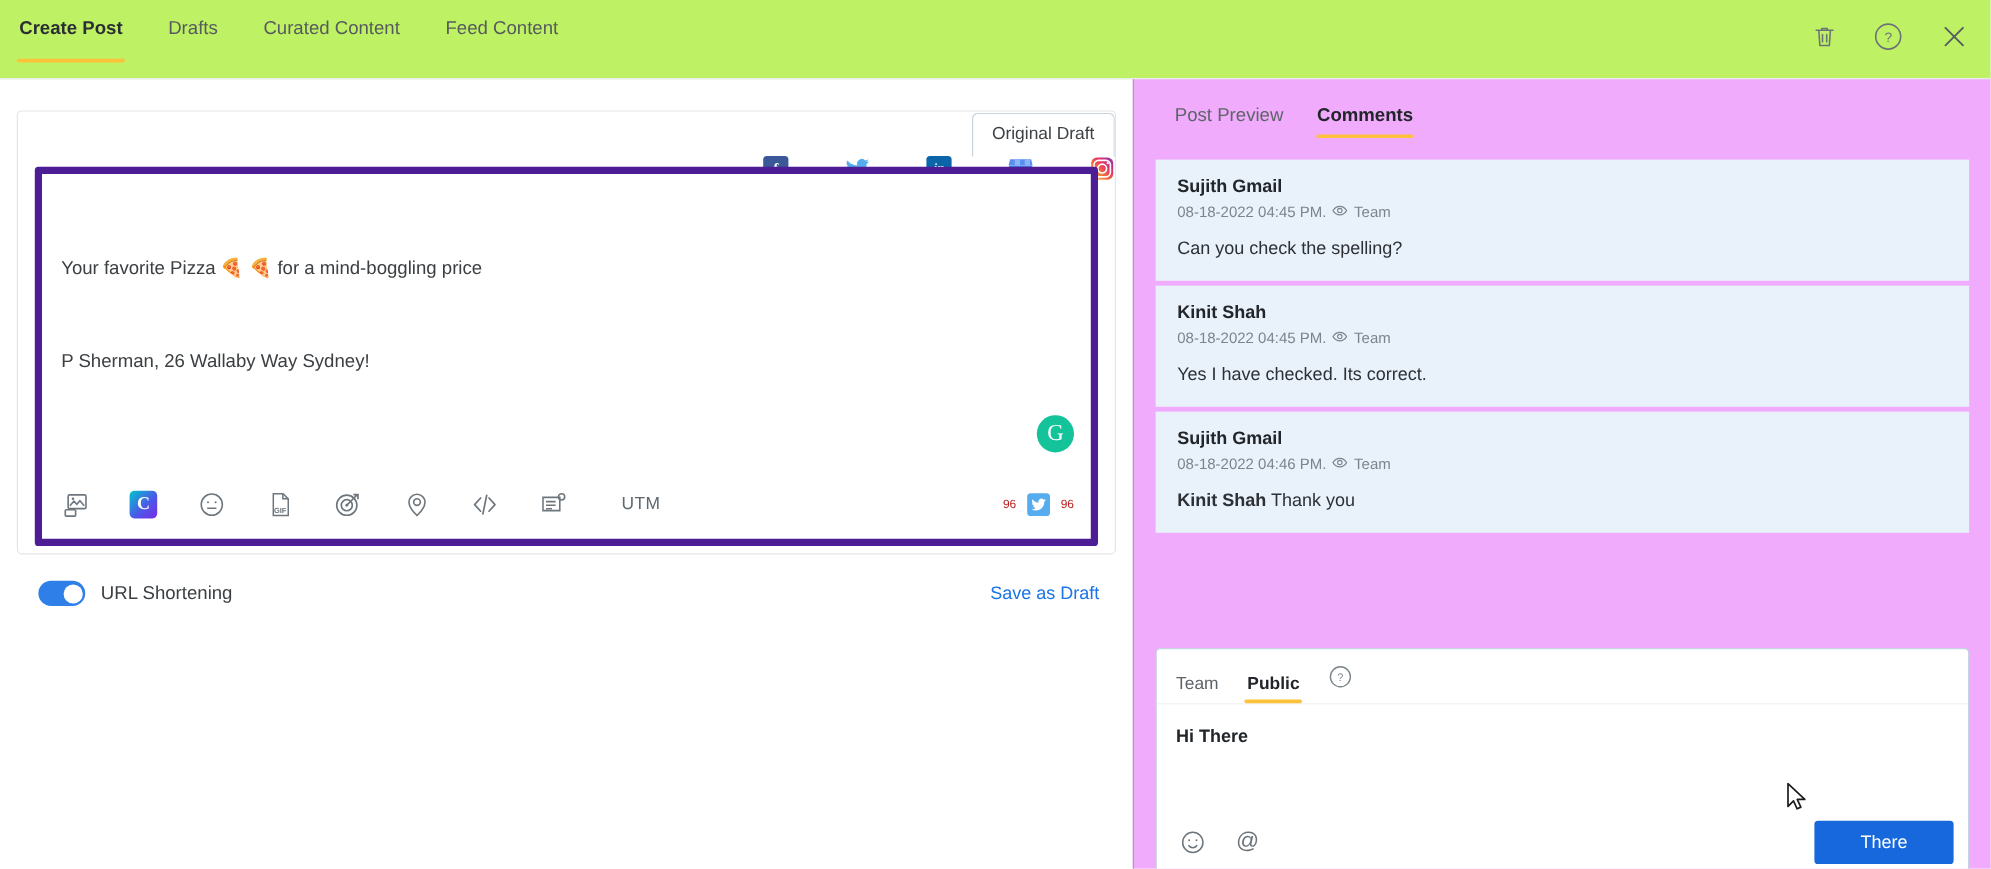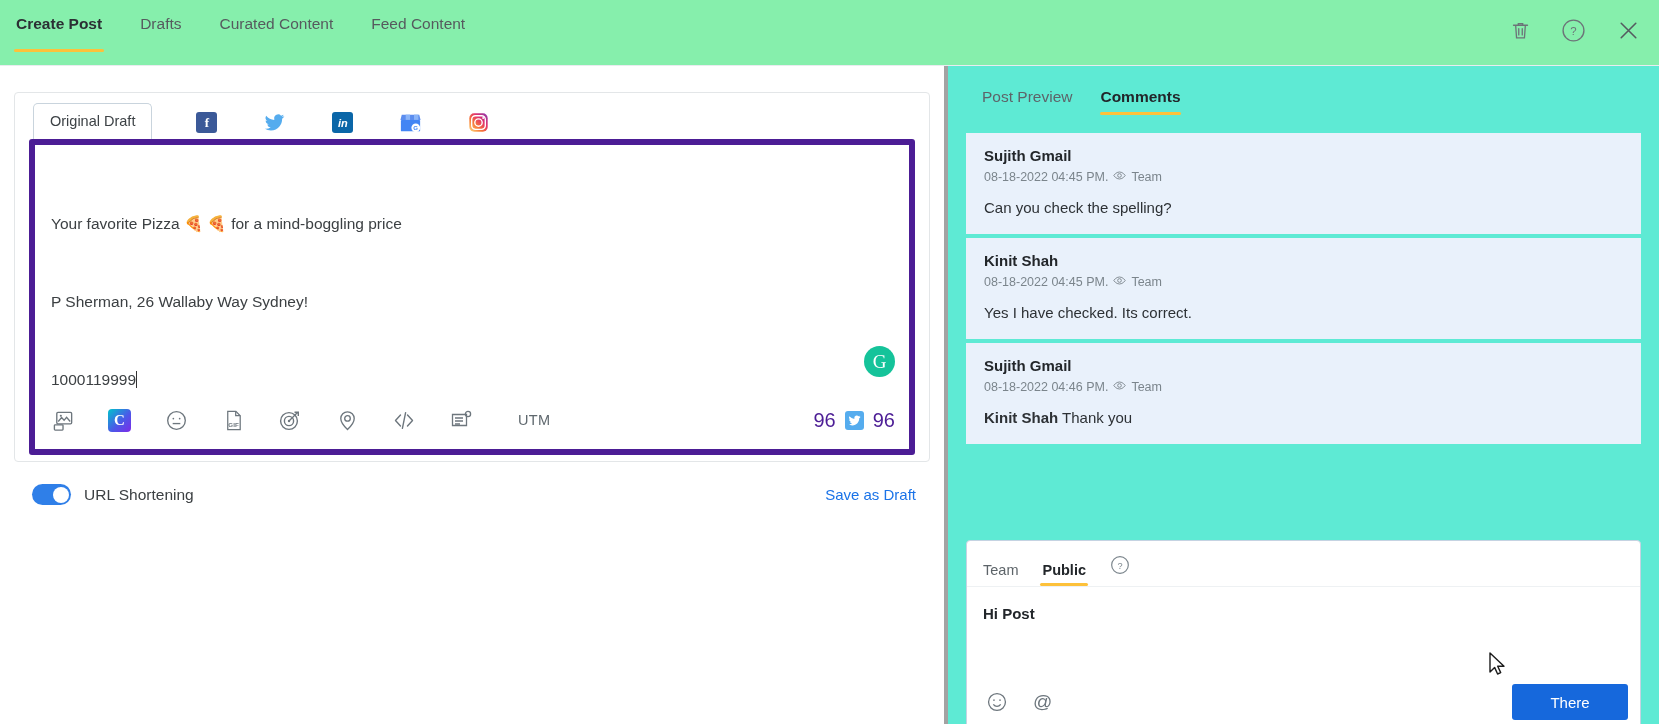--- a/index.html
+++ b/index.html
@@ -7,21 +7,21 @@
     width: 1659px; height: 724px;
     font-family: "Liberation Sans", sans-serif;
     background: #ffffff;
     overflow: hidden;
   }
   body { position: relative; }
 
   
   .topbar {
     height: 66px;
-    background: #86efac;
+    background: #bef264;
     display: flex;
     align-items: flex-start;
     border-bottom: 1px solid #e9ecef;
     position: relative;
   }
   .nav-tabs {
     display: flex;
     align-items: flex-end;
     height: 100%;
     padding-left: 14px;
@@ -62,41 +62,42 @@
     height: calc(724px - 66px);
     background: #fff;
   }
   .left-col {
     width: 944px;
     padding: 26px 14px 0 14px;
     background: #fff;
   }
   .right-col {
     flex: 1;
-    background: #5eead4;
-    border-left: 4px solid #a3a3a3;
+    background: #f0abfc;
+    border-left: 1px solid #a3a3a3;
     padding: 22px 18px 0 18px;
     position: relative;
   }
 
   
   .editor-card {
     border: 1px solid #e3e6e8;
     border-radius: 4px;
     background: #fff;
     padding: 0;
     height: 370px;
     position: relative;
   }
   .channel-tabs {
     display: flex;
     align-items: flex-end;
     height: 46px;
     padding: 0 0 0 18px;
     gap: 0;
+    flex-direction: column;
   }
   .draft-tab {
     border: 1px solid #c9d4dd;
     border-bottom: 1px solid #fff;
     border-radius: 5px 5px 0 0;
     background: #fff;
     padding: 9px 16px 10px 16px;
     font-size: 14.5px;
     color: #3d4246;
     position: relative;
@@ -155,21 +156,21 @@
   .canva-ic {
     width: 23px; height: 23px; border-radius: 4px;
     background: linear-gradient(135deg, #00c4cc 0%, #4a5ae8 55%, #7d2ae8 100%);
     color: #fff; font-size: 15px; font-weight: 700;
     display: flex; align-items: center; justify-content: center;
     font-family: "Liberation Serif", serif;
     cursor: pointer;
   }
   .utm-btn { font-size: 14.5px; color: #5f686e; cursor: pointer; margin-left: 12px; letter-spacing: .3px; }
   .tb-right { margin-left: auto; display: flex; align-items: center; gap: 9px; }
-  .cnt { font-size: 20px; color: #4c1d95; }
+  .cnt { font-size: 10px; color: #b91c1c; }
   .tw-chip { width: 19px; height: 19px; border-radius: 3px; background: #55acee; display: flex; align-items: center; justify-content: center; }
 
   
   .action-row {
     display: flex;
     align-items: center;
     margin-top: 22px;
     padding: 0 14px 0 18px;
   }
   .toggle {
@@ -364,21 +365,20 @@
               <circle cx="17.3" cy="6.8" r="1.1" fill="#fff"></circle>
             </svg>
           </span>
         </div>
       </div>
 
       <div class="compose-box">
         <div class="compose-text">
           <div>Your favorite Pizza 🍕 🍕 for a mind-boggling price</div>
           <div>P Sherman, 26 Wallaby Way Sydney!</div>
-          <div><span>1000119999</span><span class="caret"></span></div>
         </div>
 
         <div class="grammarly">
           <span>G</span>
         </div>
 
         <div class="ed-toolbar">
           <div class="tb-icons">
             <span class="tb-ic">
               <svg width="23" height="23" viewBox="0 0 24 24" fill="none" stroke="#6d767d" stroke-width="1.4">
@@ -515,21 +515,21 @@
       <div class="cp-tabs">
         <div class="cp-tab"><span>Team</span></div>
         <div class="cp-tab active"><span>Public</span></div>
         <span class="cp-help">
           <svg width="20" height="20" viewBox="0 0 24 24" fill="none" stroke="#7b858c" stroke-width="1.4">
             <circle cx="12" cy="12" r="10"></circle>
             <text x="12" y="16.3" font-size="11" fill="#7b858c" stroke="none" text-anchor="middle" font-family="Liberation Sans, sans-serif">?</text>
           </svg>
         </span>
       </div>
-      <div class="cp-text">Hi Post</div>
+      <div class="cp-text">Hi There</div>
       <div class="cp-foot">
         <span class="tb-ic">
           <svg width="22" height="22" viewBox="0 0 24 24" fill="none" stroke="#6d767d" stroke-width="1.4">
             <circle cx="12" cy="12" r="9.2"></circle>
             <circle cx="8.7" cy="10" r=".9" fill="#6d767d" stroke="none"></circle>
             <circle cx="15.3" cy="10" r=".9" fill="#6d767d" stroke="none"></circle>
             <path d="M8 14.6c1 1.4 2.4 2.2 4 2.2s3-.8 4-2.2"></path>
           </svg>
         </span>
         <span class="at-sym"><span>@</span></span>

